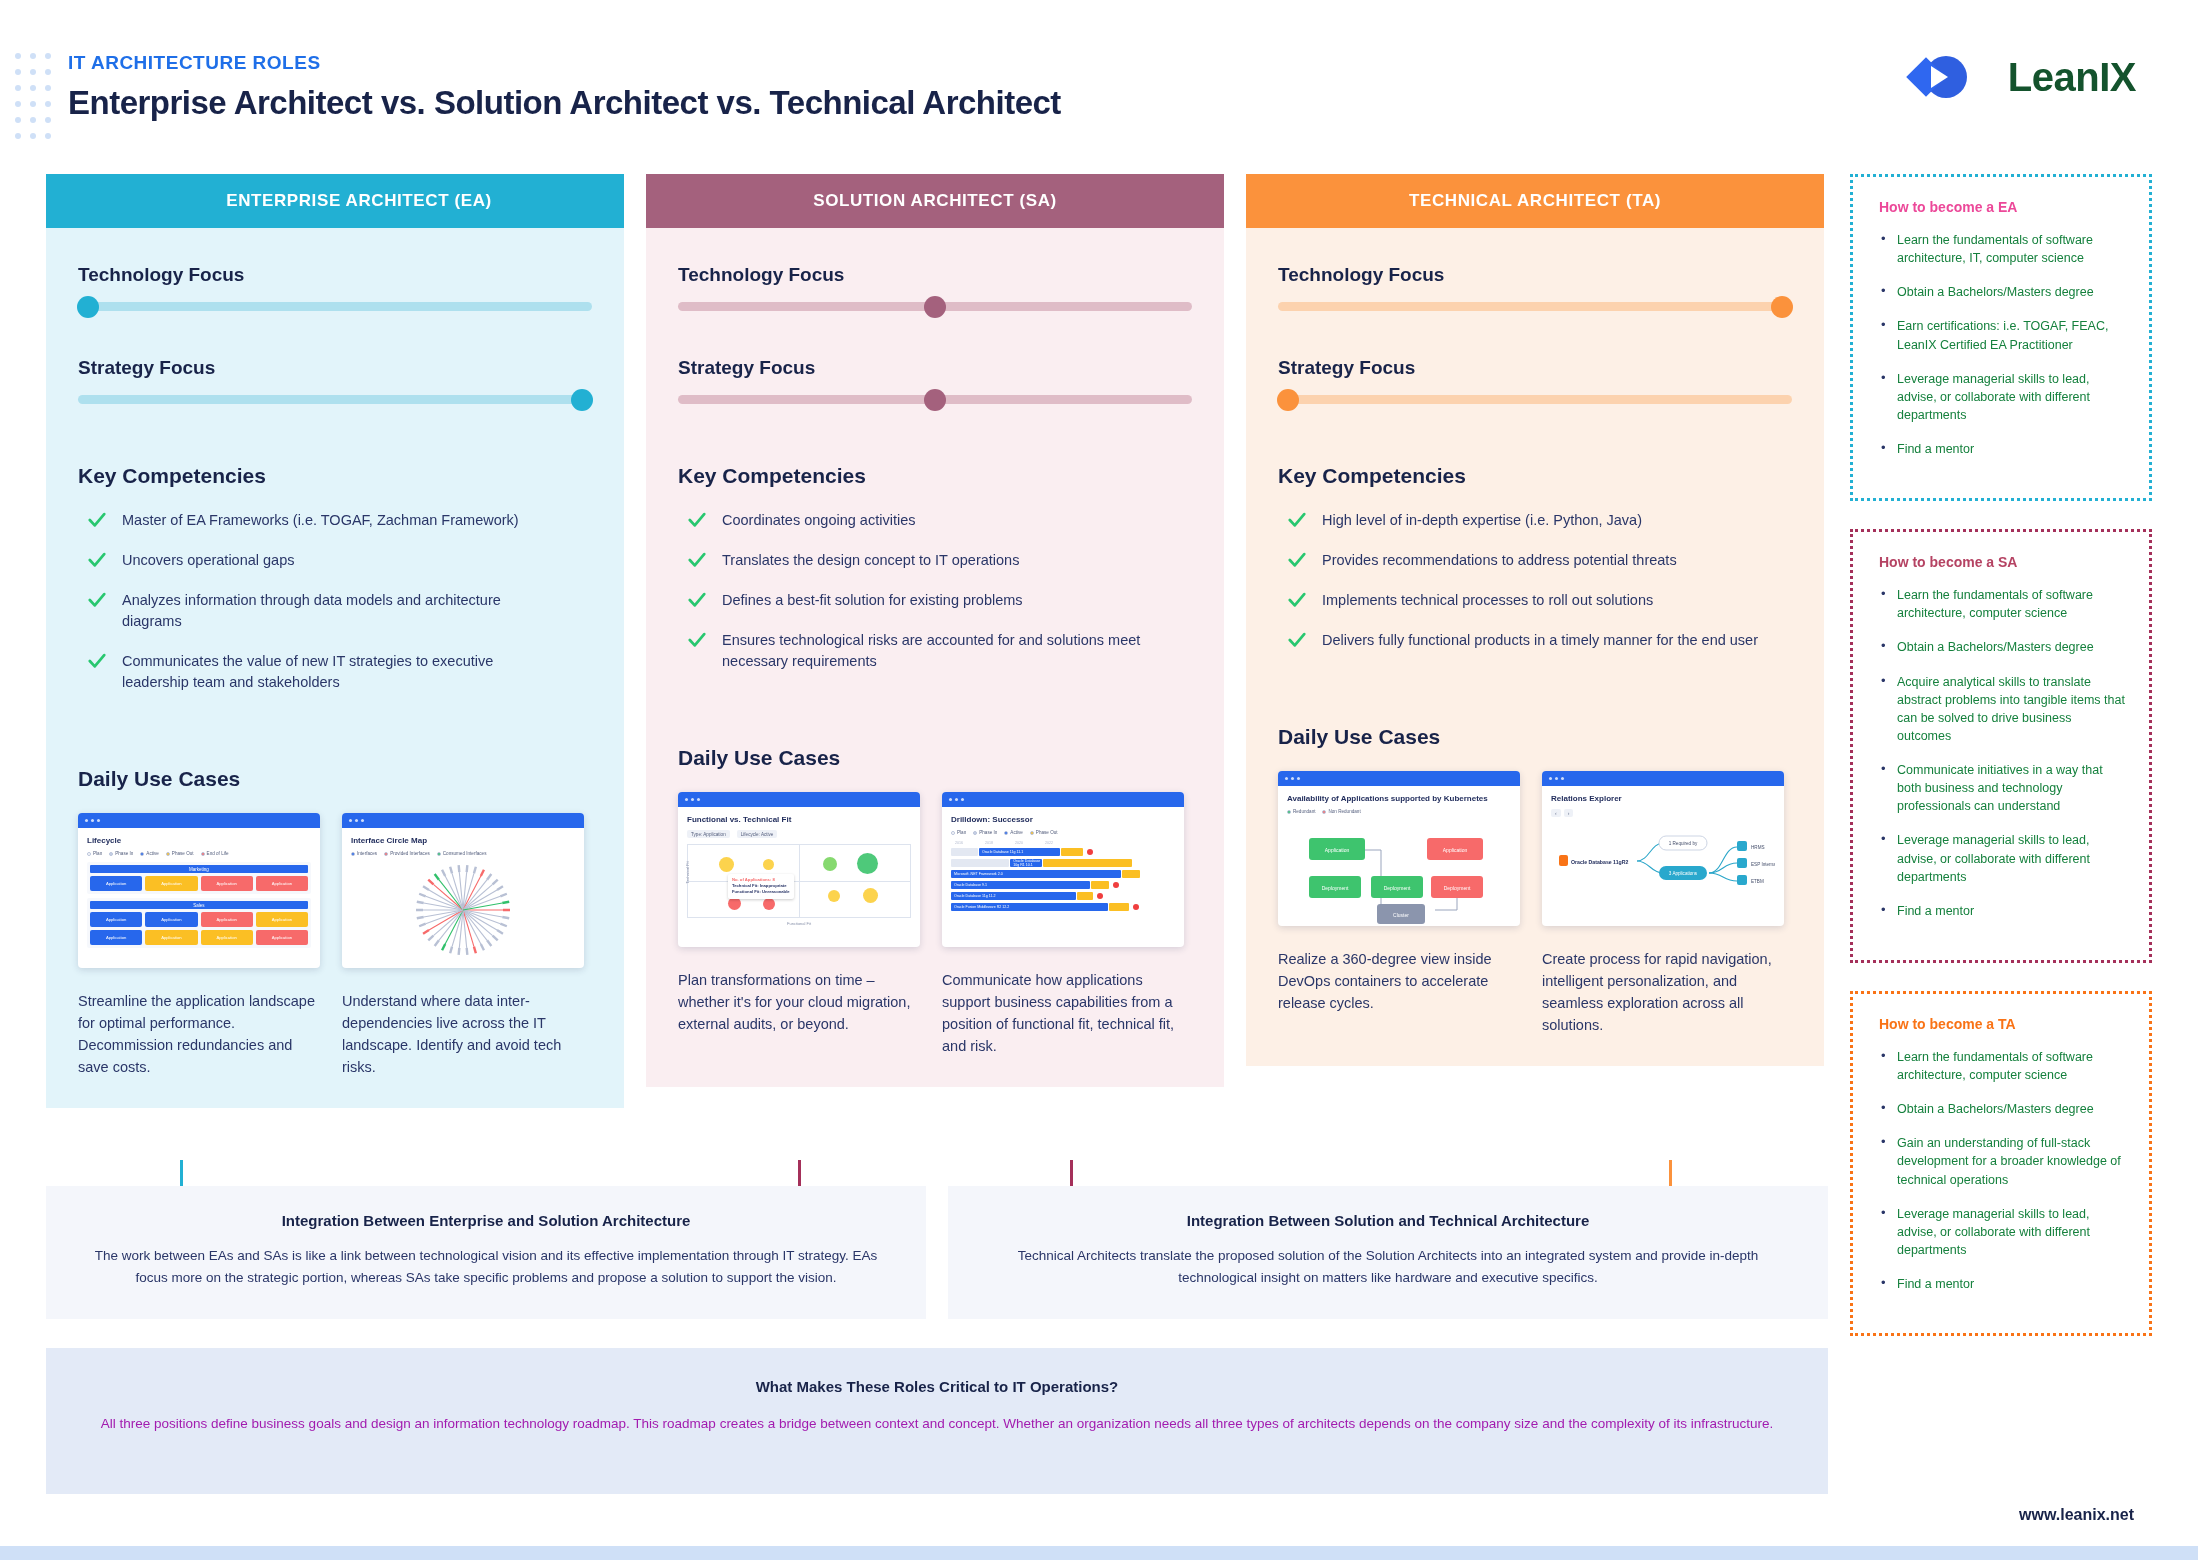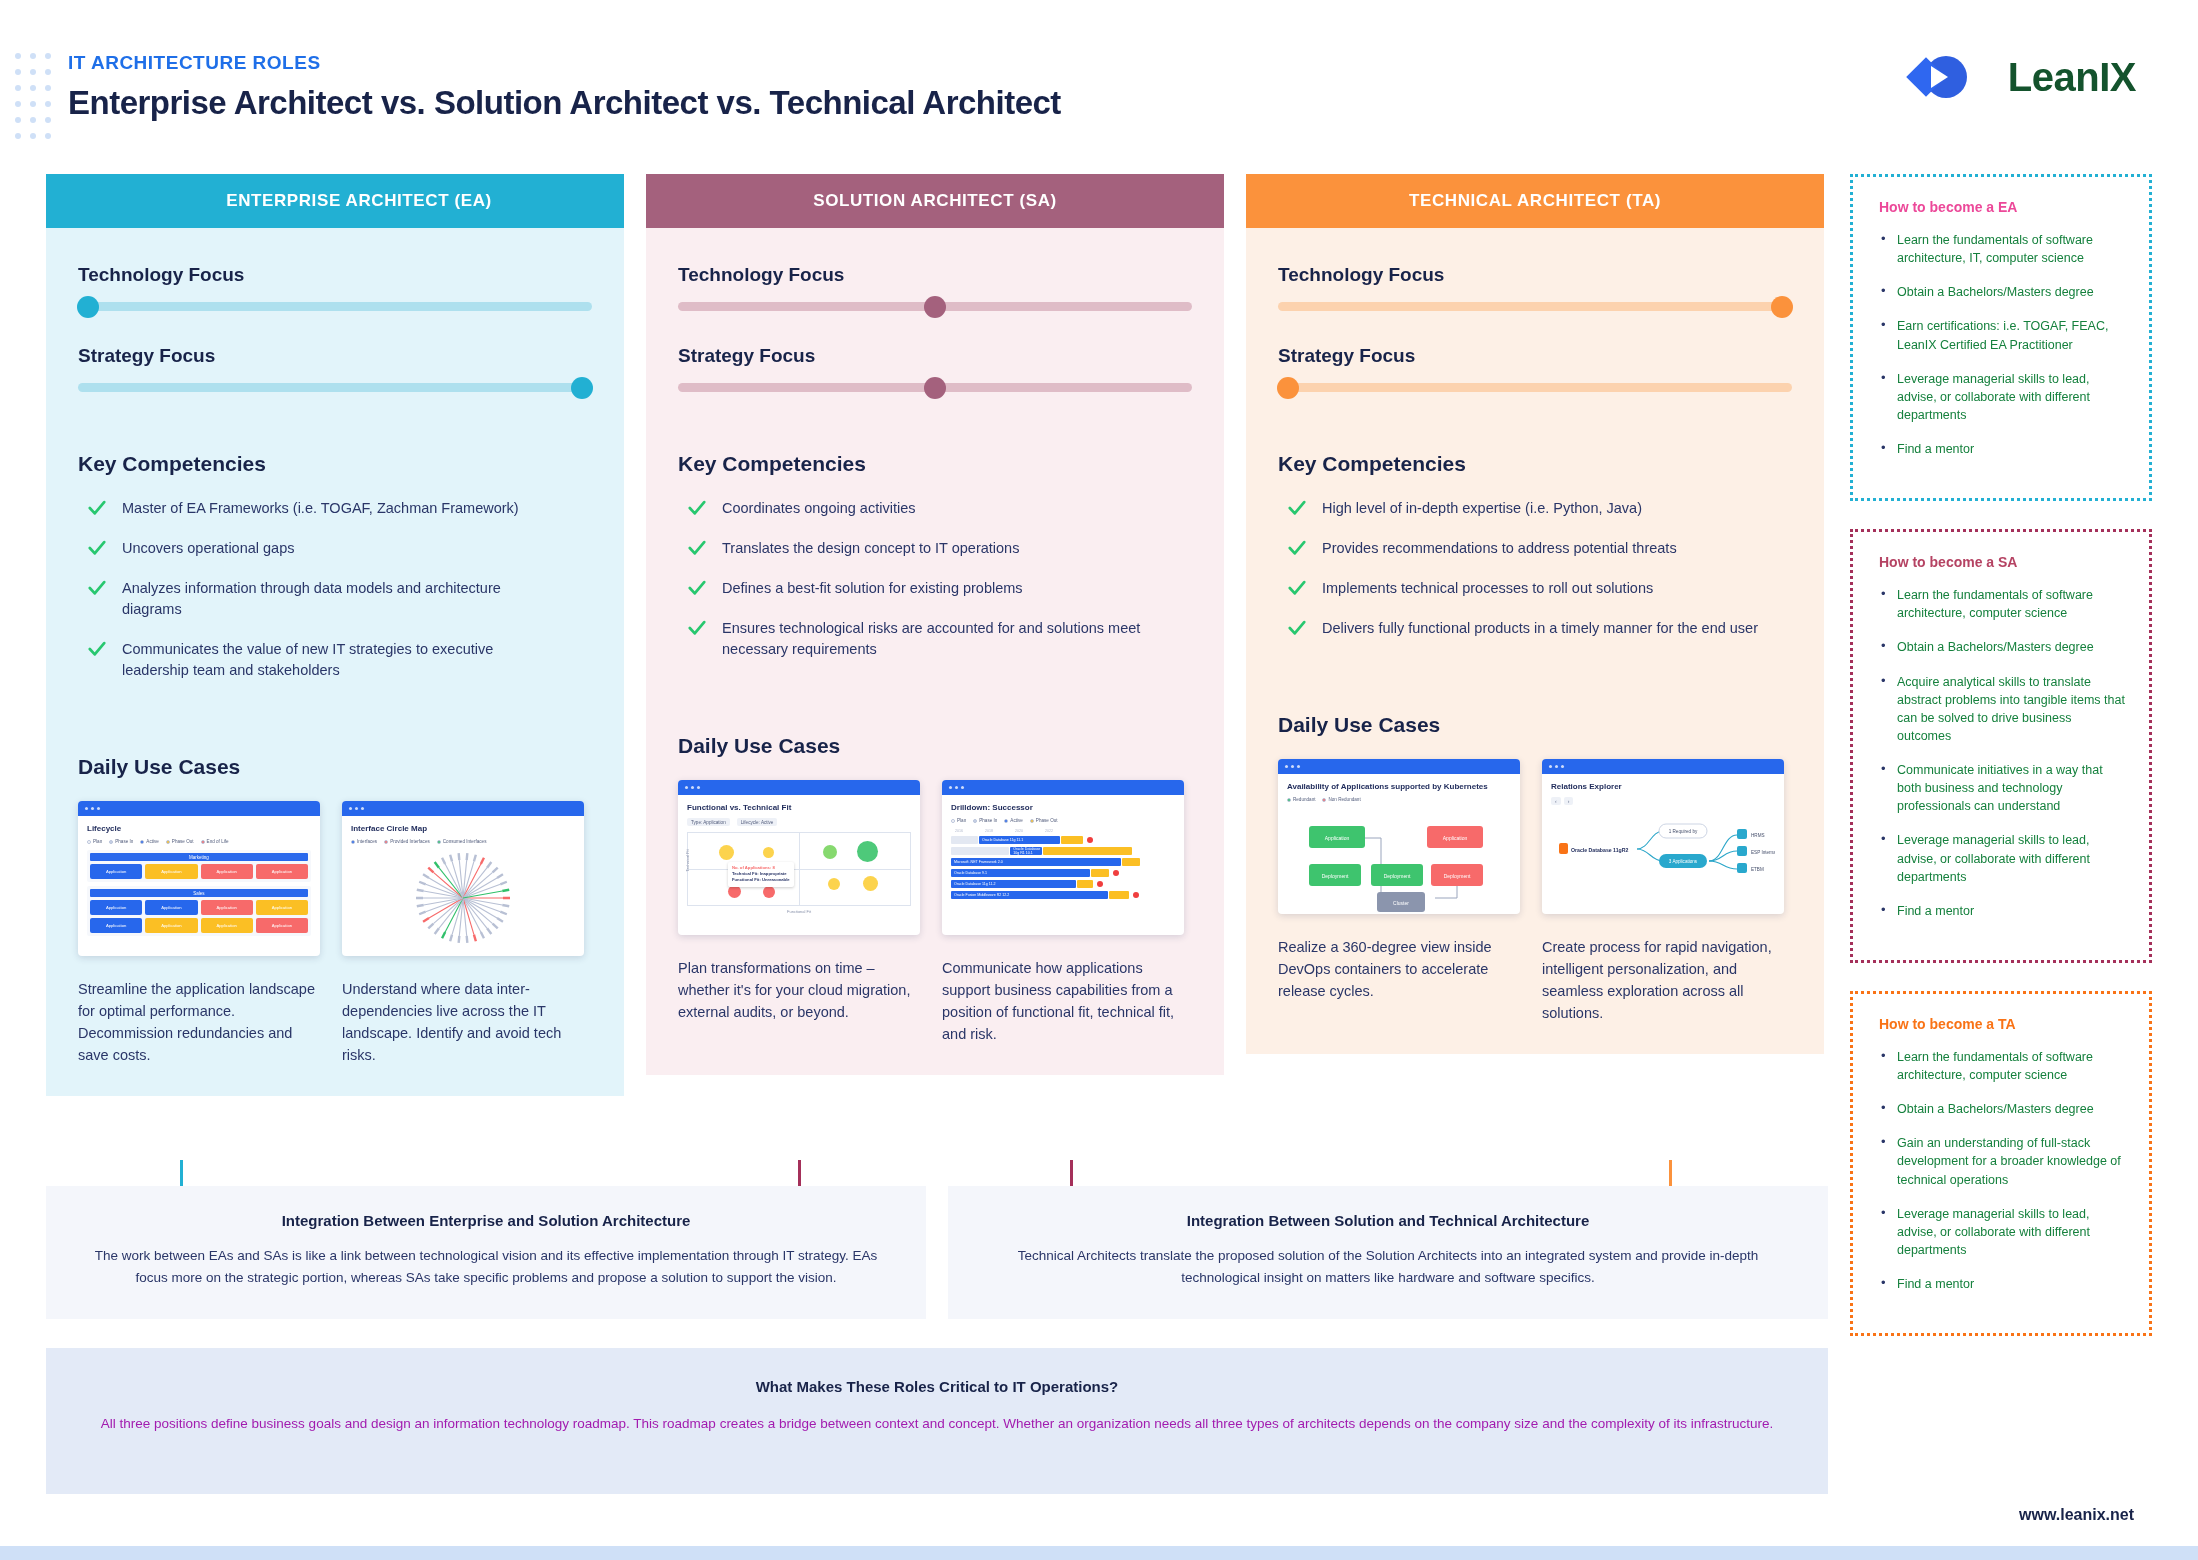--- a/index.html
+++ b/index.html
@@ -44,21 +44,21 @@
   }
   .col-ea .col-head { background: #22b0d3; padding-left: 48px; }
   .col-sa .col-head { background: #a4617d; }
   .col-ta .col-head { background: #fb923c; }
   .col-body { padding: 36px 32px 30px 32px; }
   .col-ea .col-body { background: #e2f4fa; }
   .col-sa .col-body { background: #faeef1; }
   .col-ta .col-body { background: #fdf0e6; }
 
   .focus-label { font-size: 19px; font-weight: bold; color: #182349; margin-bottom: 16px; }
-  .focus-label.second { margin-top: 34px; }
+  .focus-label.second { margin-top: 46px; }
   .slider { position: relative; height: 9px; border-radius: 5px; }
   .col-ea .slider { background: #aee0ee; }
   .col-sa .slider { background: #dfbcc7; }
   .col-ta .slider { background: #fcd2ae; }
   .knob { position: absolute; top: 50%; width: 22px; height: 22px; border-radius: 50%; transform: translate(-50%, -50%); }
   .col-ea .knob { background: #22b0d3; }
   .col-sa .knob { background: #a4617d; }
   .col-ta .knob { background: #fb923c; }
 
   .sec-title { font-size: 21px; font-weight: bold; color: #182349; margin: 60px 0 22px 0; }
@@ -592,21 +592,21 @@
     <div class="stem" style="background:#fb923c"></div>
     <div class="head" style="border-top:11px solid #fb923c"></div>
   </div>
 
   <div class="integ" style="left:46px; top:1186px; width:880px;">
     <h4>Integration Between Enterprise and Solution Architecture</h4>
     <p>The work between EAs and SAs is like a link between technological vision and its effective implementation through IT strategy. EAs focus more on the strategic portion, whereas SAs take specific problems and propose a solution to support the vision.</p>
   </div>
   <div class="integ" style="left:948px; top:1186px; width:880px;">
     <h4>Integration Between Solution and Technical Architecture</h4>
-    <p>Technical Architects translate the proposed solution of the Solution Architects into an integrated system and provide in-depth technological insight on matters like hardware and software specifics.</p>
+    <p>Technical Architects translate the proposed solution of the Solution Architects into an integrated system and provide in-depth technological insight on matters like hardware and executive specifics.</p>
   </div>
 
   <div class="critical" style="left:46px; top:1348px; width:1782px; height:146px;">
     <h4>What Makes These Roles Critical to IT Operations?</h4>
     <p>All three positions define business goals and design an information technology roadmap. This roadmap creates a bridge between context and concept. Whether an organization needs all three types of architects depends on the company size and the complexity of its infrastructure.</p>
   </div>
 
   <div class="side" id="side" style="top:174px;">
       <div class="side-box sb-ea" style="margin-bottom: 28px;">
         <div class="sb-h">How to become a EA</div>

